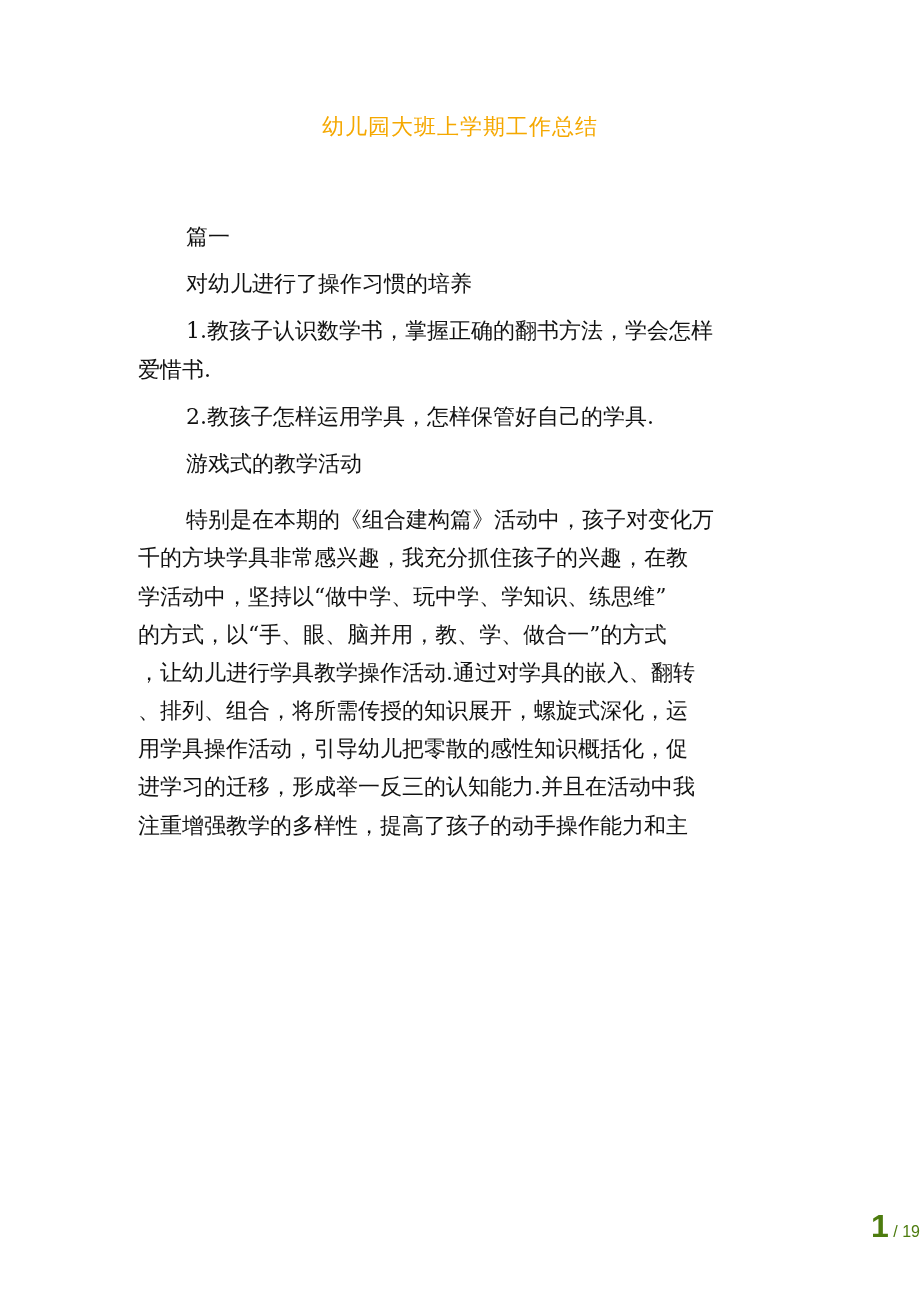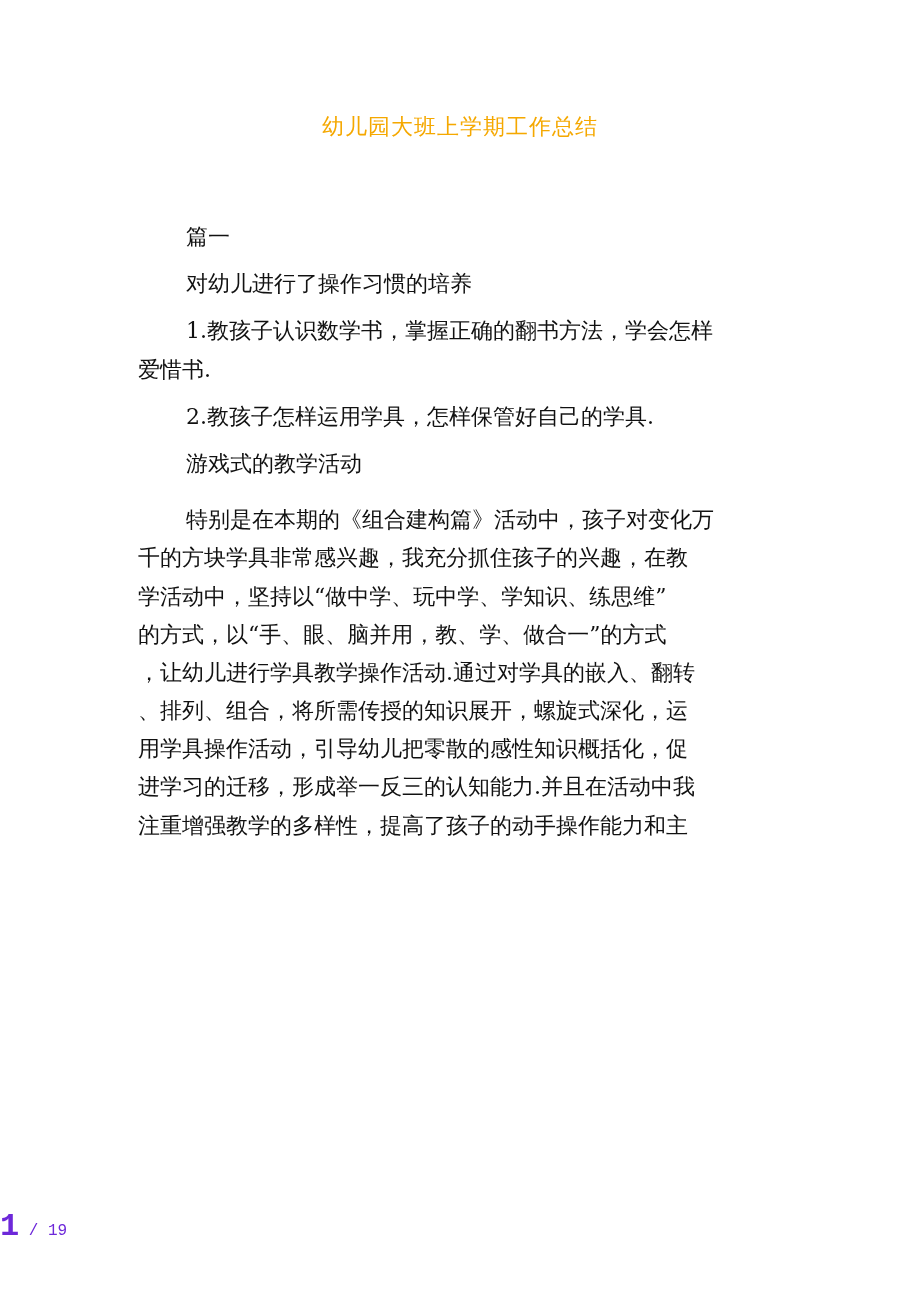--- a/index.html
+++ b/index.html
@@ -11,22 +11,22 @@
       letter-spacing: 1px;
     }
     .body {
       position: absolute; top: 185px; left: 138px; width: 650px;
       font-family: "DejaVu Serif", serif; font-size: 22px; color: #111; margin-top: 33px;
     }
     .line { height: 38.2px; line-height: 38.2px; white-space: nowrap; }
     .indent { padding-left: 48px; }
     .gap { height: 9px; }
     .footer {
-      position: absolute; top: 1208px; left: 0; width: 920px; text-align: left;
-      font-family: Liberation Mono, monospace; color: #6d28d9;
+      position: absolute; top: 1208px; left: 0; width: 920px; text-align: right;
+      font-family: Liberation Sans, sans-serif; color: #4d7c0f;
     }
     .footer .cur { font-size: 32px; font-weight: bold; }
     .footer .tot { font-size: 16px; }
   </style>
 </head>
 <body>
 
 <div class="page">
   <div class="title">幼儿园大班上学期工作总结</div>
 

